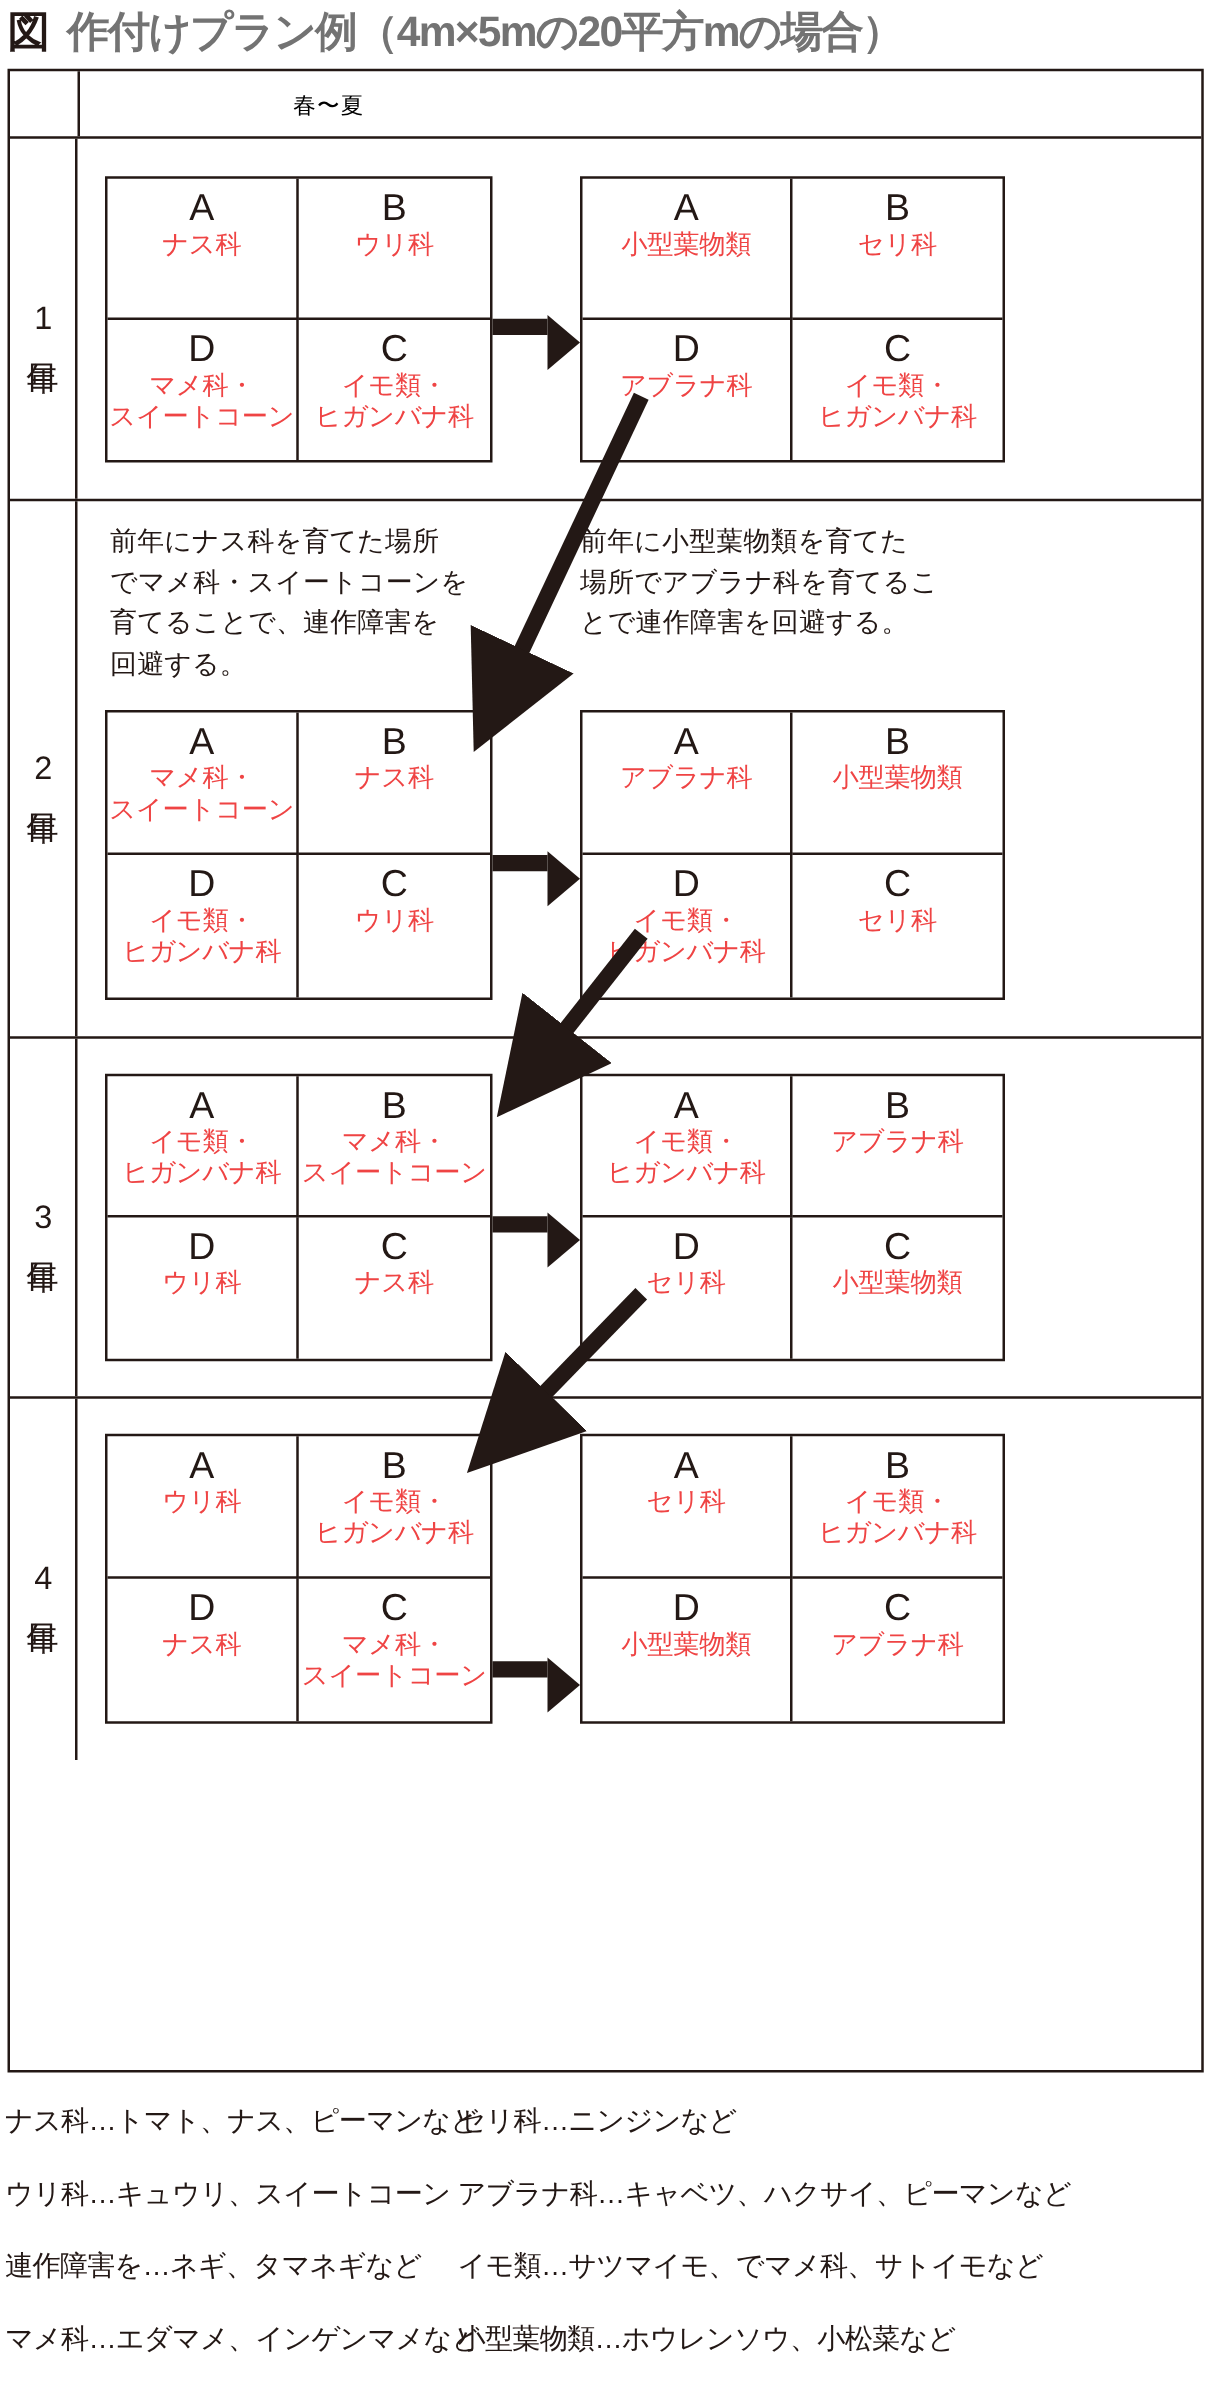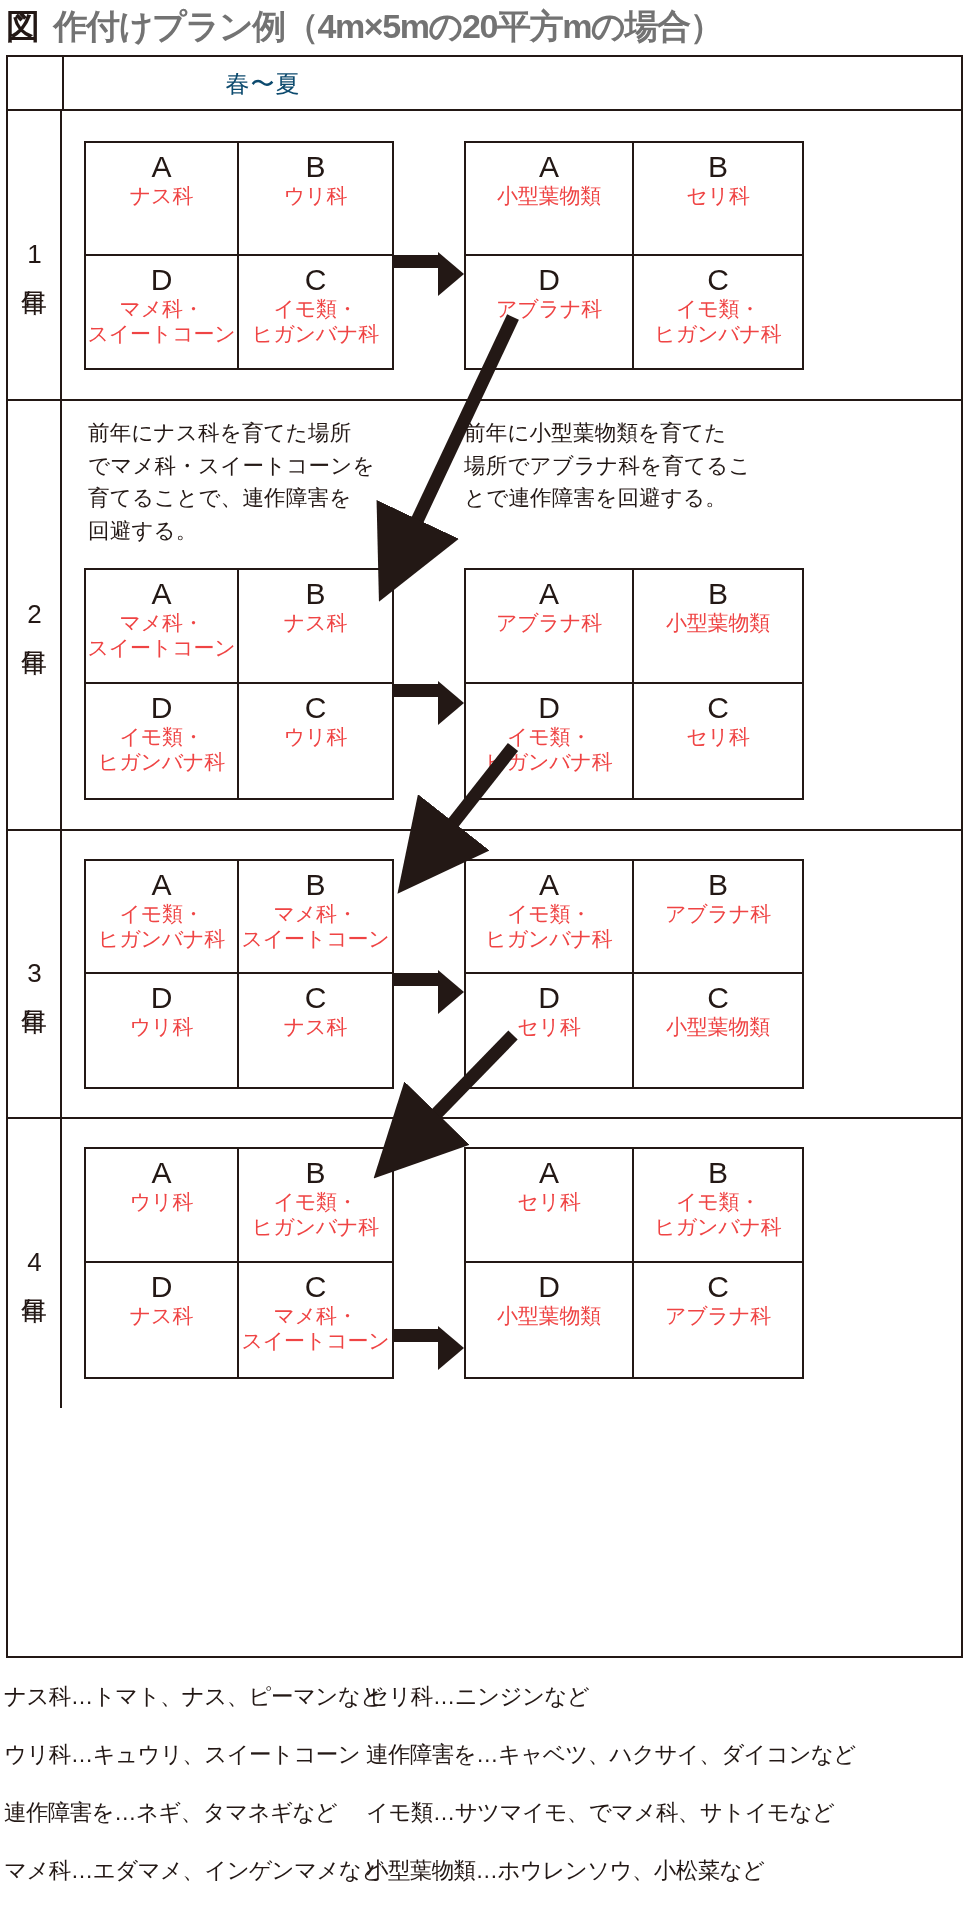--- a/index.html
+++ b/index.html
@@ -74,23 +74,23 @@
     width: 0;
     border-left: 2px solid #231815;
   }
   .head-season {
     position: absolute;
     top: 0;
     height: 54px;
     display: flex;
     align-items: center;
     justify-content: center;
-    font-size: 24px;
+    font-size: 18px;
     letter-spacing: 1px;
-    color: #0c4a6e;
+    color: #000000;
   }
   .head-season.left  { left: 54px;  width: 402px; }
   .head-season.right { left: 456px; width: 499px; }
 
   
   .year-row {
     position: absolute;
     left: 0;
     right: 0;
     border-bottom: 2px solid #231815;
@@ -470,17 +470,17 @@
 
 <div class="legend">
   <div class="legend-col left">
     <div class="legend-item">ナス科…トマト、ナス、ピーマンなど</div>
     <div class="legend-item">ウリ科…キュウリ、スイートコーン</div>
     <div class="legend-item">連作障害を…ネギ、タマネギなど</div>
     <div class="legend-item">マメ科…エダマメ、インゲンマメなど</div>
   </div>
   <div class="legend-col right">
     <div class="legend-item">セリ科…ニンジンなど</div>
-    <div class="legend-item">連作障害を…キャベツ、ハクサイ、ダイコンなど</div>
+    <div class="legend-item">アブラナ科…キャベツ、ハクサイ、ピーマンなど</div>
     <div class="legend-item">イモ類…サツマイモ、でマメ科、サトイモなど</div>
     <div class="legend-item">小型葉物類…ホウレンソウ、小松菜など</div>
   </div>
 </div>
 
 </body></html>

